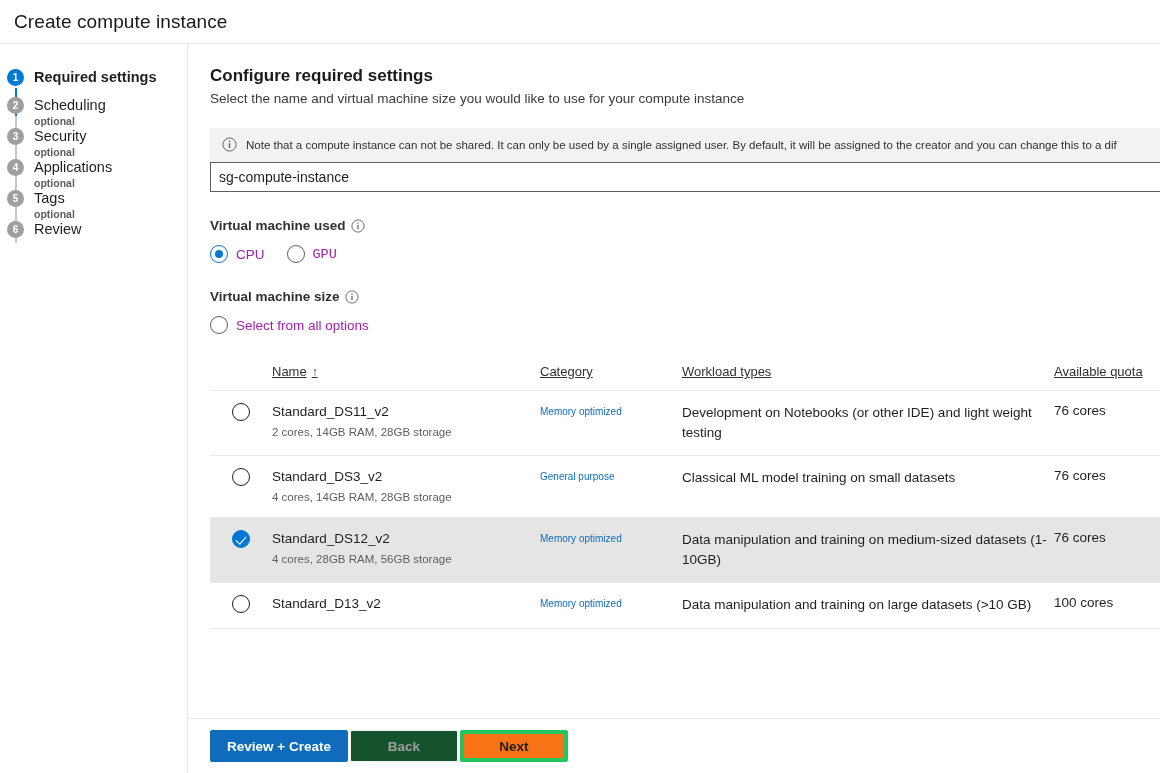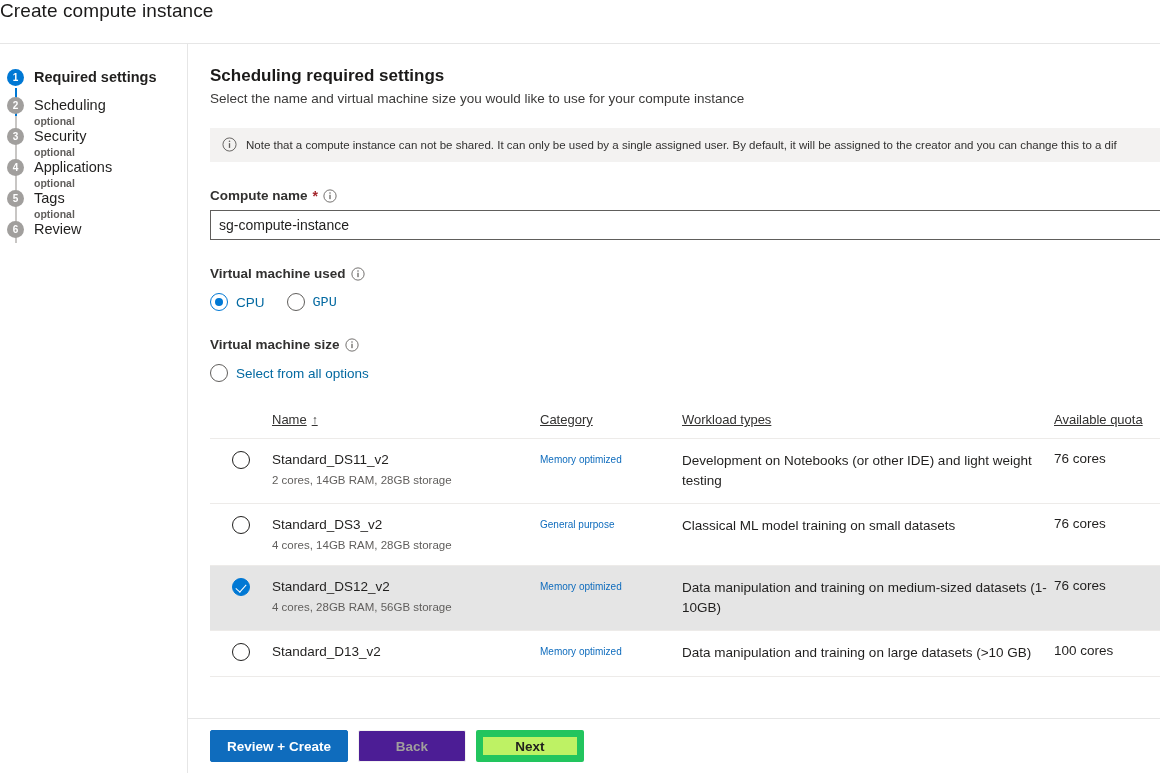--- a/index.html
+++ b/index.html
@@ -10,22 +10,22 @@
     background: #ffffff;
     font-family: "Liberation Sans", sans-serif;
     color: #201f1e;
     -webkit-font-smoothing: antialiased;
   }
   #app { position: relative; width: 1160px; height: 773px; overflow: hidden; }
 
   
   .titlebar {
     height: 44px;
-    display: flex; align-items: flex-start;
-    padding-left: 0;
+    display: flex; align-items: center;
+    padding-left: 14px;
     border-bottom: 1px solid #e6e6e6;
   }
   .titlebar .title { font-size: 19px; font-weight: 400; color: #1b1a19; letter-spacing: .1px; }
 
   
   .body { display: flex; height: 729px; }
 
   
   .sidebar {
     width: 188px; min-width: 188px;
@@ -108,21 +108,21 @@
     width: 18px; height: 18px; border-radius: 50%;
     border: 1px solid #605e5c; background: #fff;
     display: inline-block; position: relative; flex: 0 0 auto;
   }
   .rdo.on { border: 1px solid #0078d4; }
   .rdo.on::after {
     content: ""; position: absolute;
     left: 4px; top: 4px; width: 8px; height: 8px;
     border-radius: 50%; background: #0078d4;
   }
-  .rdo-label { font-size: 13.5px; color: #0369a1; margin-left: 8px; }
+  .rdo-label { font-size: 13.5px; color: #a21caf; margin-left: 8px; }
 
   
   .table-wrap { margin-top: 30px; width: 1010px; }
   table.sizes { border-collapse: collapse; width: 100%; table-layout: fixed; }
   table.sizes th {
     text-align: left; font-size: 13px; font-weight: 400; color: #323130;
     padding: 0 0 11px 0; border-bottom: 1px solid #edebe9;
     vertical-align: bottom;
     text-decoration: underline;
   }
@@ -154,33 +154,33 @@
   .cat-link { color: #0f6cbd; font-size: 10px; cursor: pointer; }
   .work-txt { line-height: 20px; }
   .quota-txt { font-size: 13.5px; color: #201f1e; }
 
   
   .footer {
     position: absolute; left: 0; bottom: 0;
     width: 100%; height: 55px;
     border-top: 1px solid #e6e6e6;
     display: flex; align-items: center;
-    padding-left: 22px; gap: 10px;
+    padding-left: 22px; gap: 2px;
     background: #fff;
   }
   .btn {
     height: 32px; min-width: 108px;
     font-size: 13.5px; font-family: "Liberation Sans", sans-serif;
     border-radius: 2px; cursor: pointer;
     display: inline-flex; align-items: center; justify-content: center;
     padding: 0 16px;
   }
   .btn-primary { background: #0f6cbd; color: #fff; border: 1px solid #0f6cbd; font-weight: 700; }
-  .btn-disabled { background: #4c1d95; color: #a19f9d; border: 1px solid #f3f2f1; cursor: default; font-weight: 700; }
-  .btn-default { background: #bef264; color: #201f1e; border: 7px solid #22c55e; font-weight: 700; }
+  .btn-disabled { background: #14532d; color: #a19f9d; border: 1px solid #f3f2f1; cursor: default; font-weight: 700; }
+  .btn-default { background: #f97316; color: #201f1e; border: 4px solid #22c55e; font-weight: 700; }
 </style>
 </head>
 <body>
 
 <div id="app">
 
   <div class="titlebar">
     <span class="title">Create compute instance</span>
   </div>
 
@@ -225,47 +225,36 @@
       <div class="step s6">
         <span class="bullet">6</span>
         <div class="step-label">Review</div>
       </div>
 
     </div>
 
     <div class="main">
       <div class="main-scroll">
 
-        <div class="page-title">Scheduling required settings</div>
+        <div class="page-title">Configure required settings</div>
         <div class="page-sub">Select the name and virtual machine size you would like to use for your compute instance</div>
 
         
         <div class="banner">
           <span class="i-icon">
             <svg width="15" height="15" viewBox="0 0 16 16">
               <circle cx="8" cy="8" r="7" fill="none" stroke="#605e5c" stroke-width="1"></circle>
               <circle cx="8" cy="4.6" r="0.85" fill="#605e5c"></circle>
               <rect x="7.3" y="6.6" width="1.4" height="5" fill="#605e5c"></rect>
             </svg>
           </span>
           <span>Note that a compute instance can not be shared. It can only be used by a single assigned user. By default, it will be assigned to the creator and you can change this to a dif</span>
         </div>
 
         
-        <div class="field-label">
-          <span>Compute name</span>
-          <span class="req">*</span>
-          <span class="info-ico">
-            <svg width="14" height="14" viewBox="0 0 16 16">
-              <circle cx="8" cy="8" r="7" fill="none" stroke="#605e5c" stroke-width="1"></circle>
-              <circle cx="8" cy="4.6" r="0.85" fill="#605e5c"></circle>
-              <rect x="7.3" y="6.6" width="1.4" height="5" fill="#605e5c"></rect>
-            </svg>
-          </span>
-        </div>
         <input class="textbox" type="text" value="sg-compute-instance" style="">
 
         
         <div class="field-label">
           <span>Virtual machine used</span>
           <span class="info-ico">
             <svg width="14" height="14" viewBox="0 0 16 16">
               <circle cx="8" cy="8" r="7" fill="none" stroke="#605e5c" stroke-width="1"></circle>
               <circle cx="8" cy="4.6" r="0.85" fill="#605e5c"></circle>
               <rect x="7.3" y="6.6" width="1.4" height="5" fill="#605e5c"></rect>

